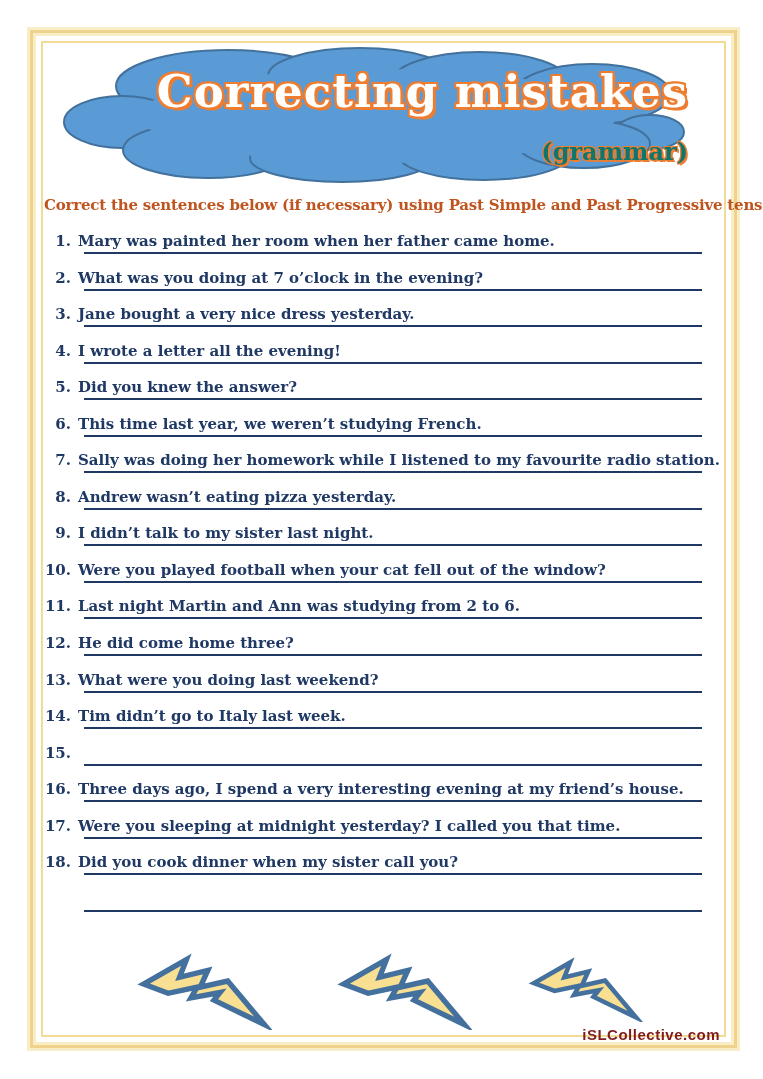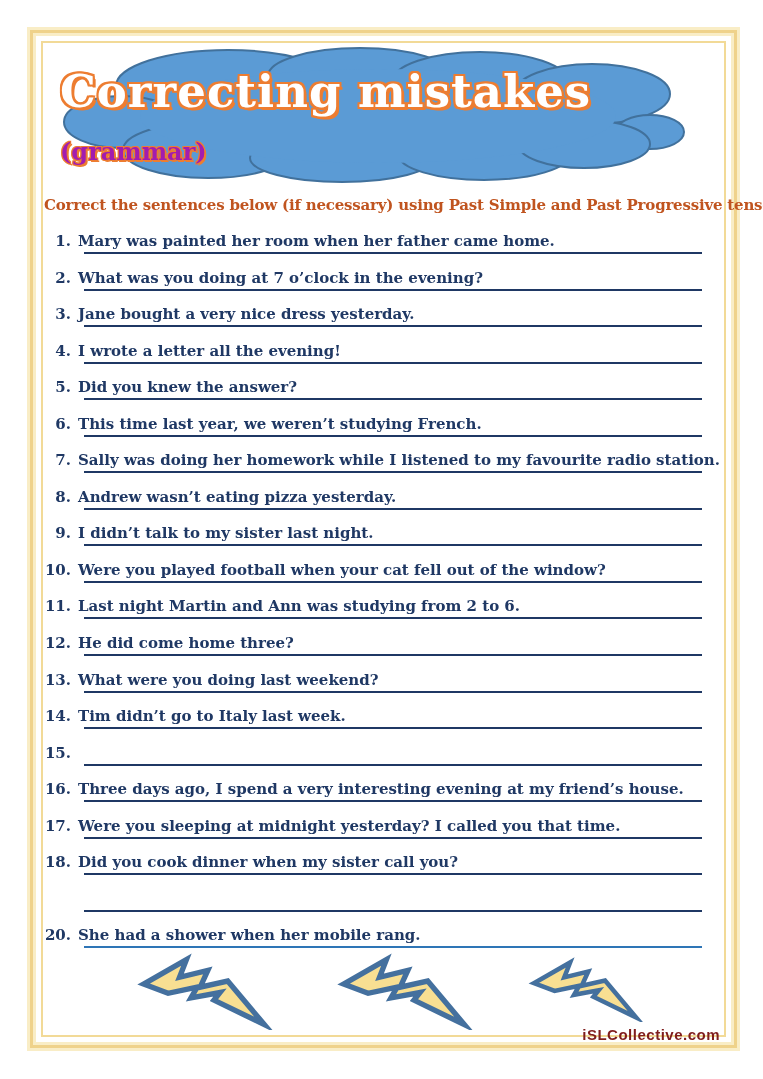--- a/index.html
+++ b/index.html
@@ -17,32 +17,32 @@
   .frame-inner{
     position:absolute;left:41px;top:41px;right:37px;bottom:42px;
     border:2px solid #F2DA97;pointer-events:none;
   }
   .content{position:absolute;left:44px;top:40px;width:679px;}
   
   .cloud-wrap{position:relative;width:628px;height:142px;margin:4px 0 0 16px;}
   .cloud-svg{position:absolute;left:0;top:0;}
   .titles{
     position:absolute;left:0;top:0;right:0;bottom:0;
-    display:flex;flex-direction:column;align-items:flex-start;justify-content:center;
+    display:flex;flex-direction:column;align-items:flex-end;justify-content:center;
     padding-top:4px;
   }
   .title{
     font-size:45px;font-weight:bold;color:#ffffff;letter-spacing:1px;line-height:1.05;
     text-shadow:
       -2px -2px 0 #ED7D31, 2px -2px 0 #ED7D31, -2px 2px 0 #ED7D31, 2px 2px 0 #ED7D31,
       -2px 0 0 #ED7D31, 2px 0 0 #ED7D31, 0 -2px 0 #ED7D31, 0 2px 0 #ED7D31,
       3px 3px 0 #ED7D31;
   }
   .subtitle{
-    font-size:24px;font-weight:bold;color:#a21caf;margin-top:21px;
+    font-size:24px;font-weight:bold;color:#0f766e;margin-top:21px;
     text-shadow:
       -1px -1px 0 #ED7D31, 1px -1px 0 #ED7D31, -1px 1px 0 #ED7D31, 1px 1px 0 #ED7D31,
       -1px 0 0 #ED7D31, 1px 0 0 #ED7D31, 0 -1px 0 #ED7D31, 0 1px 0 #ED7D31,
       2px 2px 0 #ED7D31;
   }
   .instruction{
     margin-top:10px;font-size:15px;font-weight:bold;color:#C0541F;letter-spacing:-0.2px;
     white-space:nowrap;
   }
   
@@ -238,27 +238,20 @@
       <span class="num">18.</span>
       <span class="txt">Did you cook dinner when my sister call you?</span>
     </div>
     <div class="rule"></div>
   </div>
 
   <div class="item">
     <div class="rule"></div>
   </div>
 
-  <div class="item">
-    <div class="sentence">
-      <span class="num">20.</span>
-      <span class="txt">She had a shower when her mobile rang.</span>
-    </div>
-    <div class="rule rule-light"></div>
-  </div>
 </div>
 
 </div>
 
 <div class="bolts">
   <svg class="bolt" width="172" height="78" viewBox="0 0 178 102">
     <polygon points="10,42 66,10 57,33 94,24 84,46 120,38 168,95 102,63 110,53 72,60 80,46 42,54" fill="#F8DF92" stroke="#44709E" stroke-width="7" stroke-miterlimit="6"></polygon>
   </svg>
   <svg class="bolt" width="168" height="78" viewBox="0 0 178 102">
     <polygon points="10,42 66,10 57,33 94,24 84,46 120,38 168,95 102,63 110,53 72,60 80,46 42,54" fill="#F8DF92" stroke="#44709E" stroke-width="7" stroke-miterlimit="6"></polygon>

